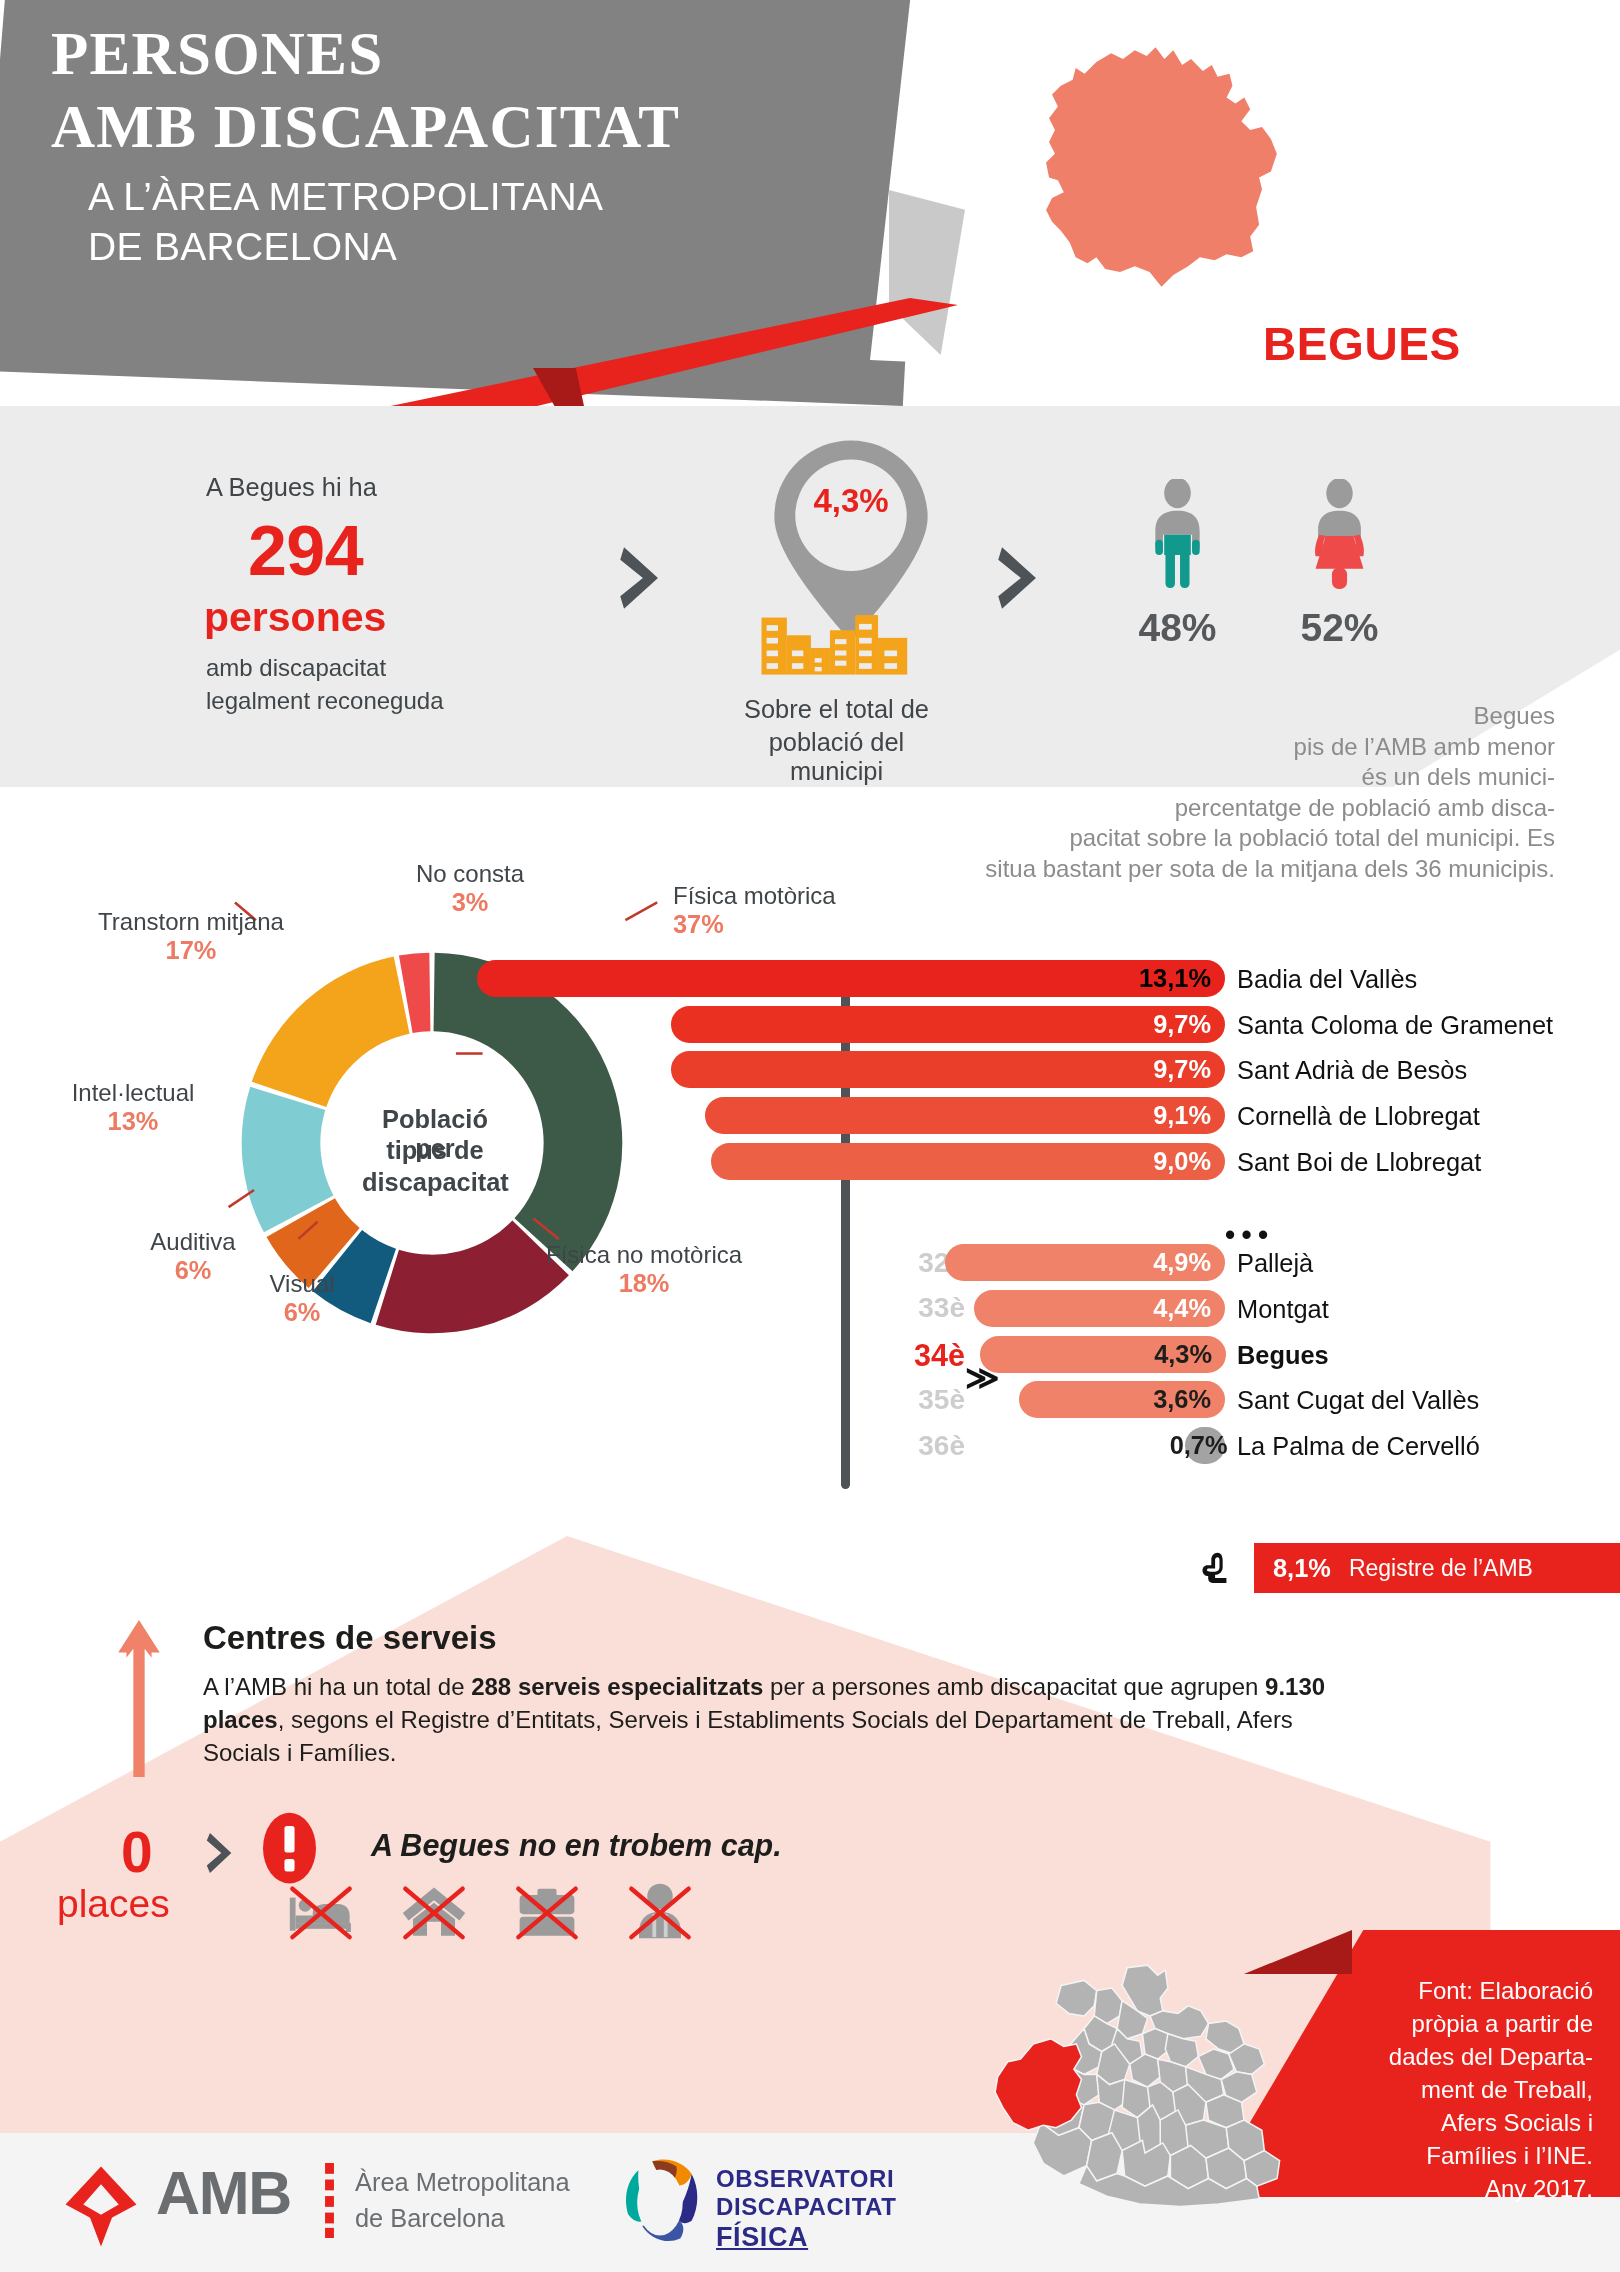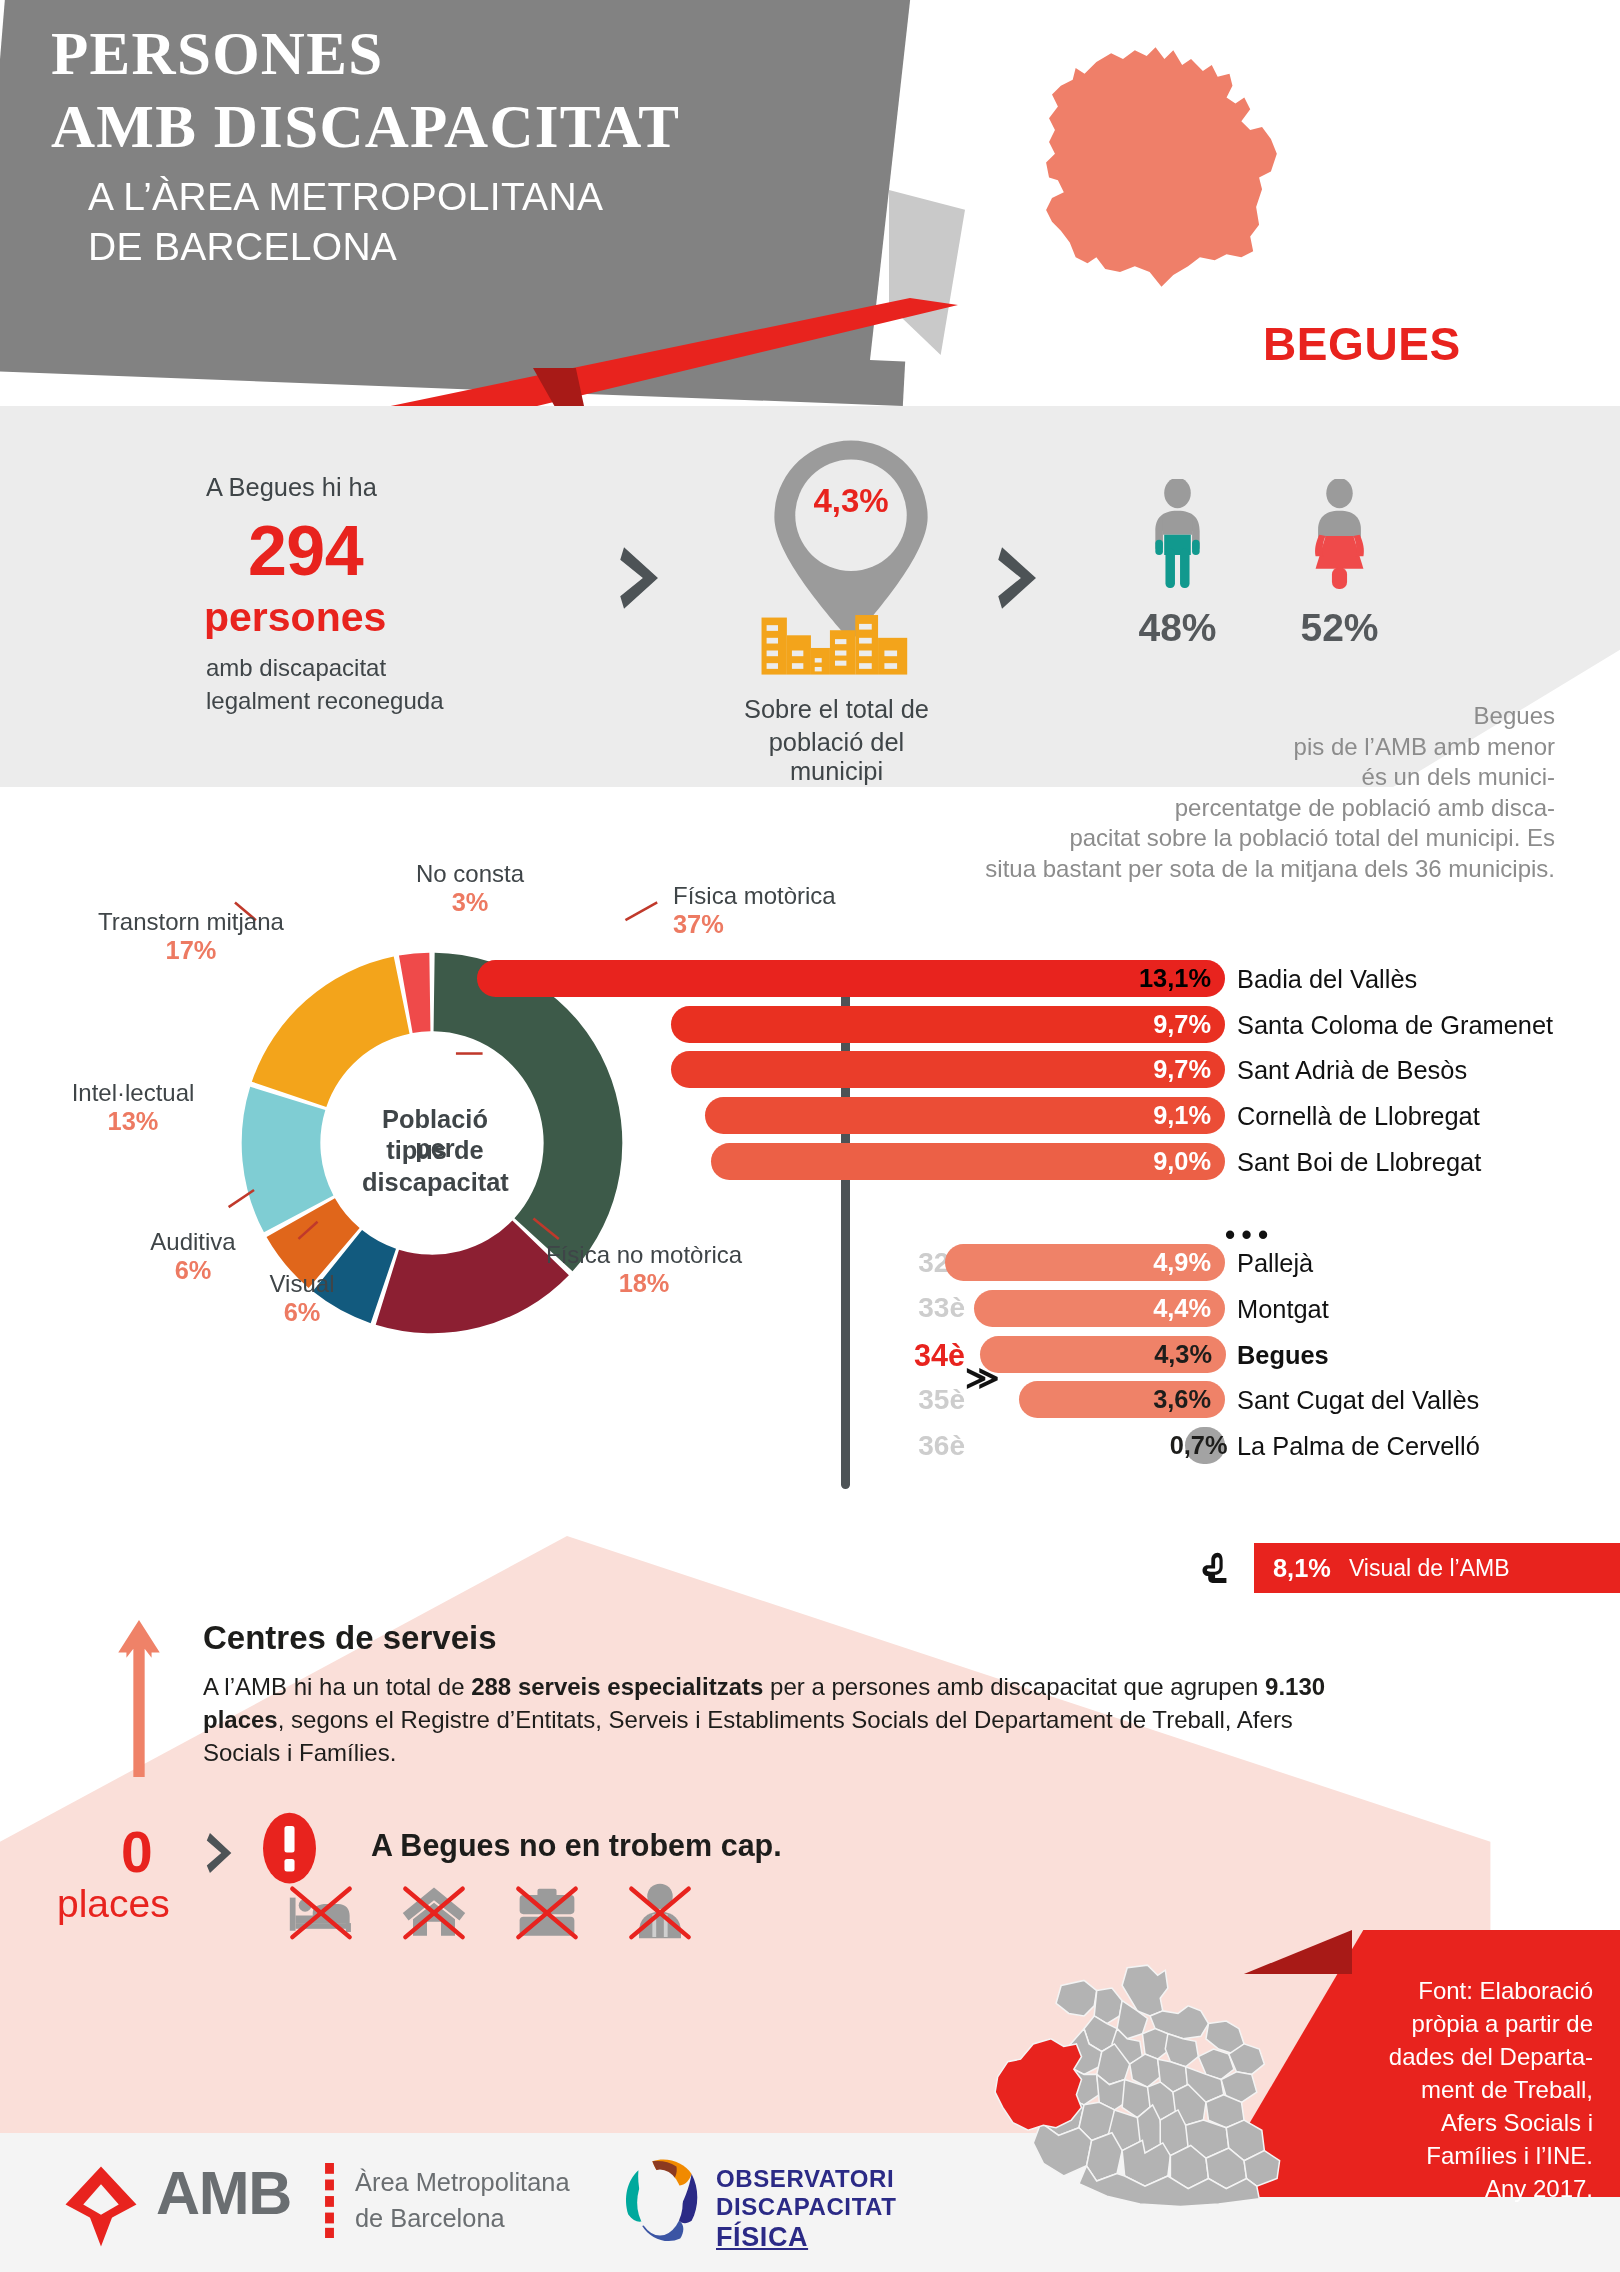--- a/index.html
+++ b/index.html
@@ -149,21 +149,21 @@
   #arrow-up { left:117px; top:1619px; width:44px; height:159px; }
   #cds-title { left:203px; top:1619px; font-size:33px; color:#1d1d1b; font-weight:bold; }
   #cds-body { left:203px; top:1670px; width:1143px; font-size:24px;
               line-height:33px; color:#1d1d1b; }
   #cds-body b { font-weight:bold; }
 
   #zero-num { left:121px; top:1819px; font-size:57px; color:#e8231e; font-weight:bold; }
   #zero-word { left:57px; top:1882px; font-size:39px; color:#e8231e; }
   #chev3 { left:206px; top:1831px; width:28px; height:44px; }
   #excl-icon { left:263px; top:1812px; width:53px; height:73px; }
-  #nocap-text { left:371px; top:1828px; font-size:30.5px; color:#1d1d1b; font-weight:bold; }
+  #nocap-text { left:371px; top:1828px; font-size:30.5px; color:#1d1d1b; font-weight:bold;font-style:italic; }
   .nox { position:absolute; width:70px; height:70px; }
 
   
   #footer-bg { left:0; top:2133px; width:1620px; height:140px; background:#f4f4f4; }
   #amb-logo-mark { left:63px; top:2165px; width:76px; height:83px; }
   #amb-text { left:156px; top:2158px; font-size:61px; font-weight:bold; color:#6a6e71;
               letter-spacing:-1.3px; }
   #amb-dots { left:325px; top:2163px; width:9px; height:75px; }
   #amb-sub1 { left:355px; top:2168px; font-size:25.4px; color:#6a6e71; }
   #amb-sub2 { left:355px; top:2204px; font-size:25.4px; color:#6a6e71; }
@@ -394,21 +394,21 @@
     <div class="rank-name abs" style="left: 1237px; top: 1432px;">La Palma de Cervelló</div>
   </div>
 <div class="abs" id="rank-dots">•••</div>
 <div class="abs" id="rank-arrow">≫</div>
 
 <svg class="abs" id="avg-hand" viewBox="0 0 62 62">
   <path fill="#111" d="M28 6 C22 6 18 11 18 17 L18 26 L12 26 C7 26 4 30 4 34 C4 39 8 43 13 43 L13 47 C13 51 16 54 20 54 L42 54 L42 46 L24 46 L24 41 C31 41 36 36 36 29 L36 18 C36 11 33 6 28 6 Z M28 13 C30 13 31 15 31 18 L31 29 C31 33 28 36 24 36 L17 36 C14 36 11 34 11 34 C11 32 12 31 14 31 L24 31 L24 17 C24 15 26 13 28 13 Z"></path>
 </svg>
 <div class="abs" id="avg-badge">
   <span id="avg-val">8,1%</span>
-  <span id="avg-lbl">Visual de l’AMB</span>
+  <span id="avg-lbl">Registre de l’AMB</span>
 </div>
 
 <div class="abs" id="pink-shape"></div>
 <div class="abs" id="pink-bottom"></div>
 
 <svg class="abs" id="arrow-up" viewBox="0 0 70 250">
   <path fill="#ef8268" d="M35 0 L68 52 L55 52 L55 60 L44 46 L44 250 L26 250 L26 46 L15 60 L15 52 L2 52 Z"></path>
 </svg>
 <div class="abs" id="cds-title">Centres de serveis</div>
 <div class="abs" id="cds-body"><span>A l’AMB hi ha un total de </span><b>288 serveis especialitzats</b><span> per a persones amb discapacitat que agrupen </span><b>9.130 places</b><span>, segons el Registre d’Entitats, Serveis i Establiments Socials del Departament de Treball, Afers Socials i Famílies.</span></div>

